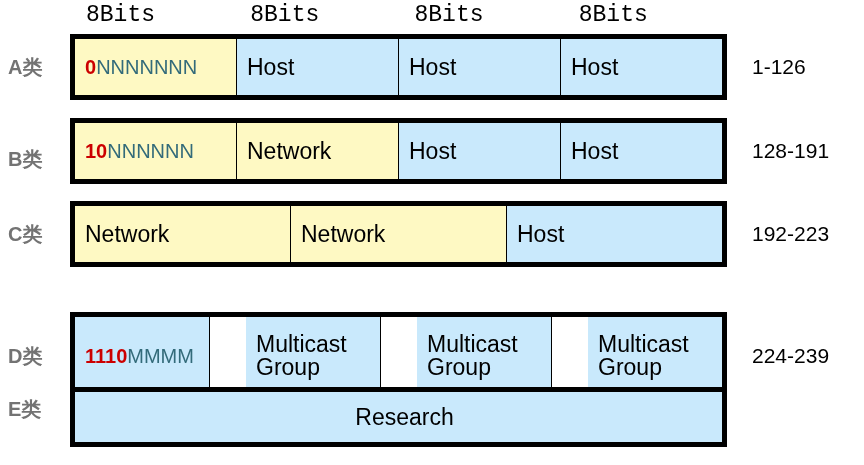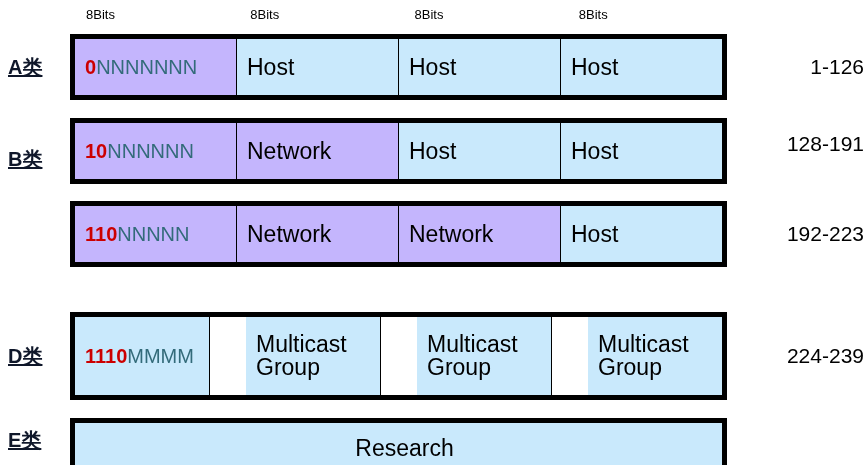--- a/index.html
+++ b/index.html
@@ -35,46 +35,46 @@
   }
   .bits-cell {
     flex: 1 1 0;
     display: flex;
     align-items: center;
     justify-content: flex-start;
     padding-left: 16px;
     box-sizing: border-box;
   }
   .bits-label {
-    font-size: 13px;
+    font-size: 23px;
     line-height: 22px;
     color: #000;
     white-space: nowrap;
+    font-family: Liberation Mono, monospace;
   }
 
   
   .row {
     position: absolute;
     left: 0;
     width: 864px;
   }
   .row-label {
     position: absolute;
     left: 8px;
     width: 56px;
     font-size: 20px;
     font-weight: bold;
-    color: #0f172a;
+    color: #737373;
     text-align: left;
     display: flex;
     align-items: center;
     height: 100%;
     top: 0;
     box-sizing: border-box;
-    text-decoration: underline;
   }
   .bar {
     position: absolute;
     left: 70px;
     width: 657px;
     box-sizing: border-box;
     border: 5px solid #000000;
     display: flex;
     background: #ffffff;
   }
@@ -83,21 +83,21 @@
     box-sizing: border-box;
     border-right: 1px solid #000000;
     display: flex;
     align-items: center;
     padding: 0 0 0 10px;
     overflow: hidden;
   }
   .cell:last-child {
     border-right: none;
   }
-  .cell.yellow { background: #c4b5fd; }
+  .cell.yellow { background: #fef9c3; }
   .cell.blue   { background: #c9e9fc; }
 
   .cell-text {
     font-size: 23px;
     line-height: 23px;
     color: #000000;
     white-space: pre-line;
   }
 
   
@@ -117,21 +117,21 @@
   }
 
   
   .range {
     position: absolute;
     left: 752px;
     width: 112px;
     font-size: 21px;
     line-height: 24px;
     color: #000;
-    text-align: right;
+    text-align: left;
     white-space: nowrap;
   }
 
   
   .bar-wide .cell {
     justify-content: center;
     padding-left: 12px;
   }
 </style>
 </head>
@@ -182,28 +182,26 @@
       <div class="cell yellow">
         <span class="cell-text">Network</span>
       </div>
       <div class="cell blue">
         <span class="cell-text">Host</span>
       </div>
       <div class="cell blue">
         <span class="cell-text">Host</span>
       </div>
     </div>
-    <div class="range" style="top:14px;">128-191</div>
+    <div class="range" style="top:21px;">128-191</div>
   </div>
 
   <div class="row" style="top:201px;height:66px;">
+    <div class="row-label">C类</div>
     <div class="bar" style="top:0;height:66px;">
-      <div class="cell yellow">
-        <span class="prefix"><span class="bits">110</span><span class="fill">NNNNN</span></span>
-      </div>
       <div class="cell yellow">
         <span class="cell-text">Network</span>
       </div>
       <div class="cell yellow">
         <span class="cell-text">Network</span>
       </div>
       <div class="cell blue">
         <span class="cell-text">Host</span>
       </div>
     </div>
@@ -225,21 +223,21 @@
 Group</span>
       </div>
       <div class="cell blue">
         <span class="cell-text">Multicast
 Group</span>
       </div>
     </div>
     <div class="range" style="top:32px;">224-239</div>
   </div>
 
-  <div class="row" style="top:418px;height:44px;">
+  <div class="row" style="top:387px;height:44px;">
     <div class="row-label">E类</div>
     <div class="bar bar-wide" style="top:0;height:60px;">
       <div class="cell blue">
         <span class="cell-text">Research</span>
       </div>
     </div>
   </div>
 
 </div>
 

